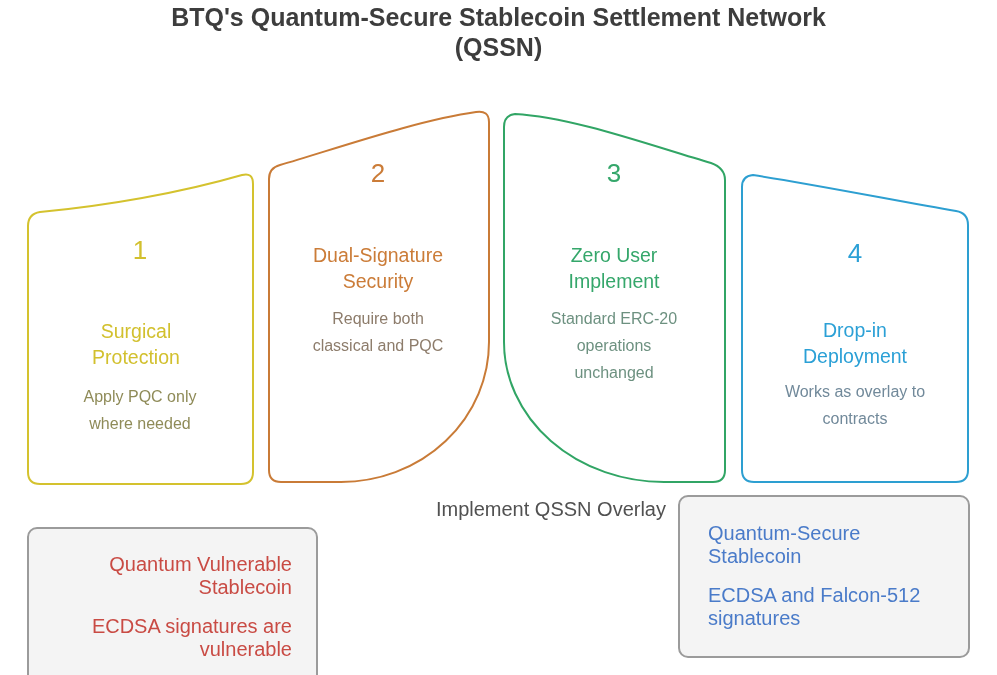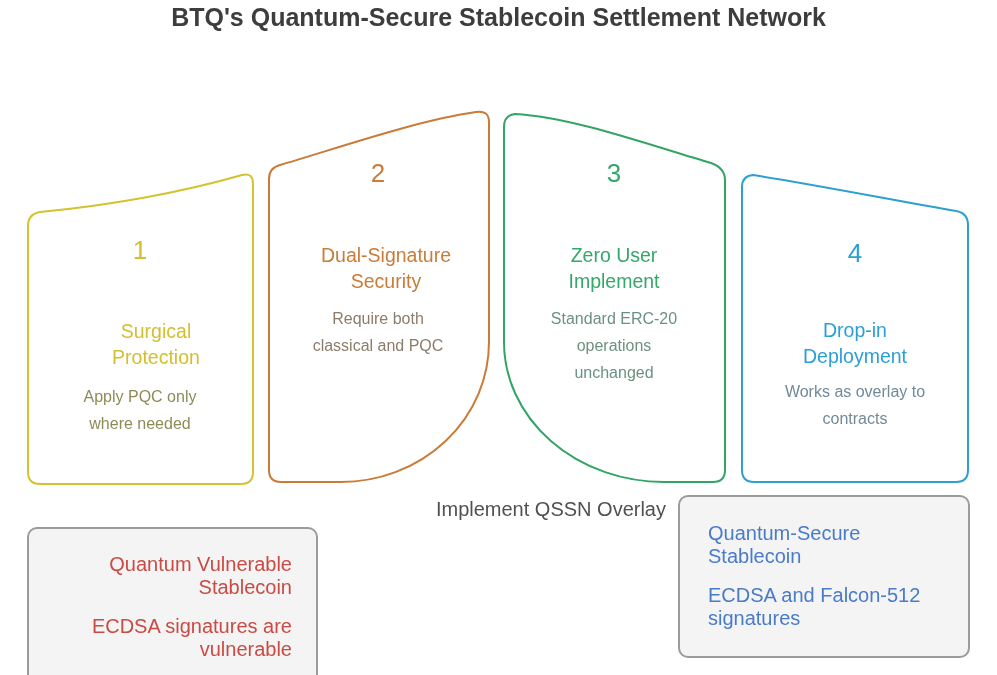--- a/index.html
+++ b/index.html
@@ -17,27 +17,27 @@
   }
   .shapes{position:absolute;left:0;top:0;}
   .shapes path{stroke-width:2;stroke-linejoin:round;fill:none;}
   .txt{position:absolute;text-align:center;}
   .txt .constrain{margin:0 auto;}
   .step-num{font-size:26px;line-height:26px;font-weight:400;}
   .step-title{font-size:19.5px;line-height:26px;font-weight:400;}
   .step-desc{font-size:16px;line-height:27px;font-weight:400;}
 
   .s1-num{left:30px;top:237px;width:220px;}
-  .s1-title{left:46px;top:318px;width:220px;}
+  .s1-title{left:26px;top:318px;width:220px;}
   .s1-desc{left:30px;top:383px;width:220px;}
   .s1-title .constrain{max-width:130px;}
   .s1-desc .constrain{max-width:135px;}
 
   .s2-num{left:268px;top:160px;width:220px;}
-  .s2-title{left:276px;top:242px;width:220px;}
+  .s2-title{left:268px;top:242px;width:220px;}
   .s2-desc{left:268px;top:305px;width:220px;}
   .s2-title .constrain{max-width:165px;}
   .s2-desc .constrain{max-width:138px;}
 
   .s3-num{left:504px;top:160px;width:220px;}
   .s3-title{left:504px;top:242px;width:220px;}
   .s3-desc{left:504px;top:305px;width:220px;text-align:center;}
   .s3-title .constrain{max-width:125px;}
   .s3-desc .constrain{max-width:132px;}
 
@@ -63,20 +63,21 @@
   .info-box p{margin:0 0 16px 0;}
   .box-after .constrain{max-width:225px;}
 </style>
 </head>
 <body>
 
 <div class="stage">
 
   <div class="main-title" style="color: rgb(61, 61, 61);">
     <div>BTQ's Quantum-Secure Stablecoin Settlement Network</div>
+    <div>(QSSN)</div>
   </div>
 
   <svg class="shapes" width="997" height="675" viewBox="0 0 997 675" xmlns="http://www.w3.org/2000/svg">
     <path d="M 28 226 Q 28 214 40 212 C 105 206 180 193 242 175 Q 253 172 253 184
              L 253 472 Q 253 484 241 484 L 40 484 Q 28 484 28 472 Z" fill="#fbf6d5" stroke="#d4c22e"></path>
     <path d="M 269 179 Q 269 168 280 165 C 335 149 418 120 476 112 Q 489 110 489 122
              L 489 342 A 148 140 0 0 1 341 482 L 281 482 Q 269 482 269 470 Z" fill="#faeee1" stroke="#c97b37"></path>
     <path d="M 504 127 Q 504 115 515 114 C 573 117 655 147 711 163 Q 725 168 725 180
              L 725 470 Q 725 482 713 482 L 664 482 A 160 140 0 0 1 504 342 Z" fill="#e1f5eb" stroke="#31a565"></path>
     <path d="M 742 187 Q 742 176 753 175 C 812 184 898 201 956 211 Q 968 213 968 225

